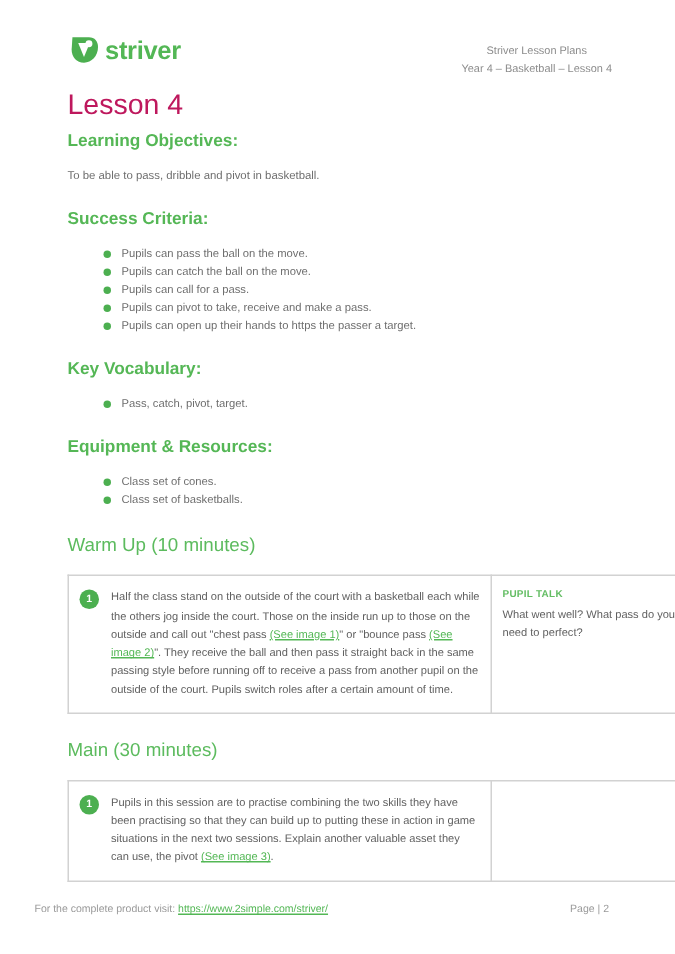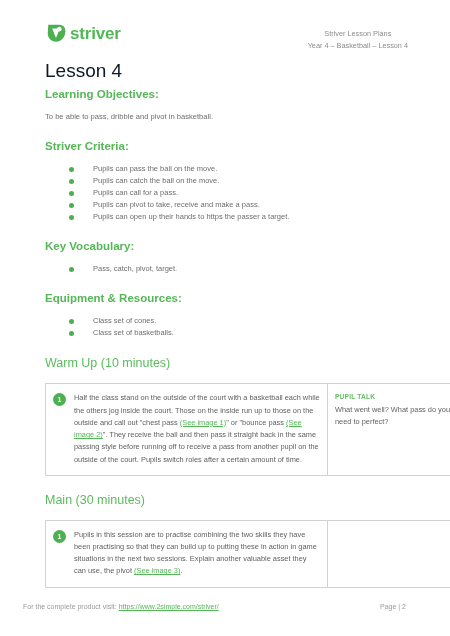--- a/index.html
+++ b/index.html
@@ -56,21 +56,21 @@
     color: #8d8d8d;
     padding-top: 6px;
     padding-right: 2px;
   }
 
   
   .lesson-title {
     margin: 9px 0 0 23px;
     font-size: 19px;
     font-weight: normal;
-    color: #0f172a;
+    color: #be185d;
     line-height: 1.1;
   }
   .h-bold {
     margin: 6px 0 0 23px;
     font-size: 11.5px;
     font-weight: bold;
     color: #55b756;
     line-height: 1.2;
   }
   .section-h {
@@ -96,21 +96,21 @@
   ul.bullets {
     list-style: none;
     margin: 9px 0 0 0;
     padding: 0 0 0 47px;
   }
   ul.bullets li {
     position: relative;
     font-size: 7.5px;
     color: #6e6e6e;
     line-height: 1.62;
-    padding-left: 24px;
+    padding-left: 12px;
   }
   ul.bullets li::before {
     content: "";
     position: absolute;
     left: 0;
     top: 4px;
     width: 5px;
     height: 5px;
     border-radius: 50%;
     background: #4caf50;
@@ -209,21 +209,21 @@
       <div>Striver Lesson Plans</div>
       <div>Year 4 – Basketball – Lesson 4</div>
     </div>
   </div>
 
   <h1 class="lesson-title">Lesson 4</h1>
 
   <h2 class="h-bold">Learning Objectives:</h2>
   <p class="intro-text">To be able to pass, dribble and pivot in basketball.</p>
 
-  <h2 class="section-h">Striver Criteria:</h2>
+  <h2 class="section-h">Success Criteria:</h2>
   <ul class="bullets">
     <li>Pupils can pass the ball on the move.</li>
     <li>Pupils can catch the ball on the move.</li>
     <li>Pupils can call for a pass.</li>
     <li>Pupils can pivot to take, receive and make a pass.</li>
     <li>Pupils can open up their hands to https the passer a target.</li>
   </ul>
 
   <h2 class="section-h">Key Vocabulary:</h2>
   <ul class="bullets">

